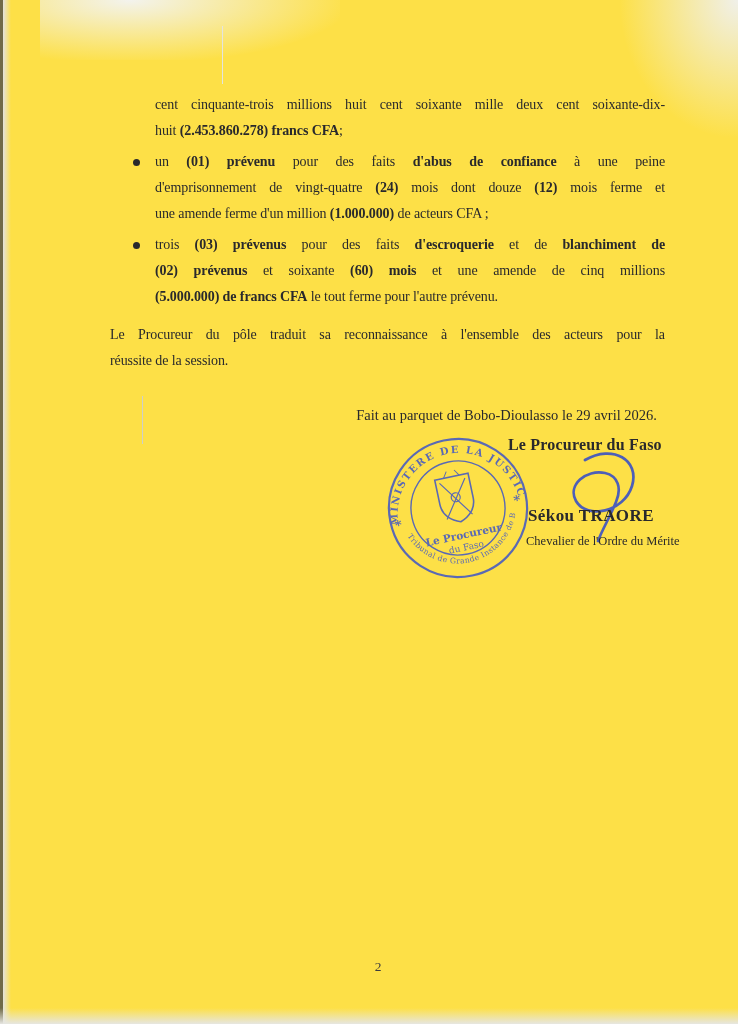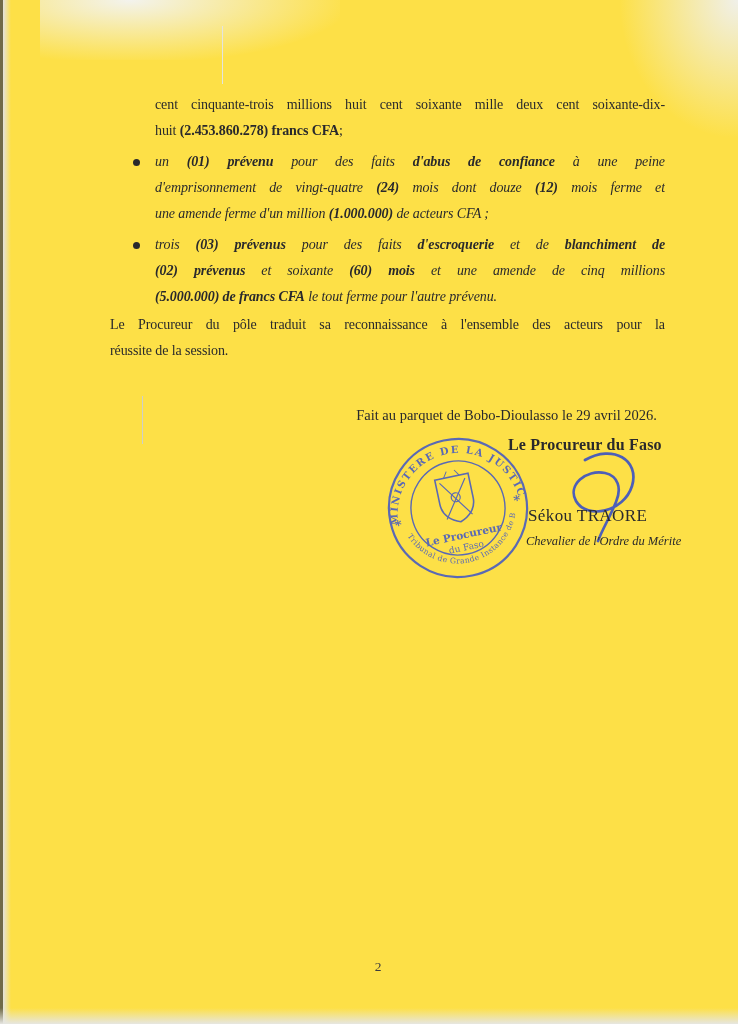--- a/index.html
+++ b/index.html
@@ -18,39 +18,39 @@
   .smudge-tr{position:absolute;right:0;top:0;width:120px;height:140px;
     background:radial-gradient(ellipse at 100% 0%,#f0f0ea,rgba(255,255,255,0) 70%);}
   .smudge-top{position:absolute;left:40px;top:0;width:300px;height:60px;
     background:radial-gradient(ellipse at 30% 0%,#f3f3ee,rgba(255,255,255,0) 75%);}
   .fold-1{position:absolute;left:142px;top:396px;width:1px;height:48px;background:#cfcfc8;}
   .fold-2{position:absolute;left:222px;top:26px;width:1px;height:58px;background:#e4e4de;}
   
   .textcol{position:absolute;left:110px;top:92px;width:555px;font-size:14px;letter-spacing:-0.1px;}
   .para{position:relative;}
   .para.indent{margin-left:45px;width:510px;}
-  .para.flush{margin-left:0;width:555px;margin-top:2px;}
-  .para.has-bullet{margin-top:5px;font-style:italic;}
+  .para.flush{margin-left:0;width:555px;margin-top:12px;}
+  .para.has-bullet{margin-top:5px;}
   .dot{position:absolute;left:-22px;top:10px;width:7px;height:7px;border-radius:50%;
     background:var(--ink,#29292c);}
   .line{height:26px;line-height:26px;text-align:justify;text-align-last:left;
     overflow:hidden;white-space:normal;}
   .line.j{text-align-last:justify;}
   .line .b{font-weight:700;}
   
   .date-line{position:absolute;top:407px;left:102px;width:555px;text-align:right;
     font-size:14.5px;}
   .sig-title{position:absolute;left:508px;top:436px;font-size:16px;font-weight:700;
     letter-spacing:.2px;}
   .signature-svg{position:absolute;left:543px;top:444px;width:110px;height:100px;}
   .sig-stroke{stroke:var(--sig,#3e54c2);fill:none;stroke-width:2.7;
     stroke-linecap:round;opacity:.92;}
-  .sig-name{position:absolute;left:528px;top:506px;font-size:17px;font-weight:400;
+  .sig-name{position:absolute;left:528px;top:506px;font-size:17px;font-weight:700;
     letter-spacing:.4px;}
-  .sig-role{position:absolute;left:526px;top:534px;font-size:12.5px;font-style:italic;}
+  .sig-role{position:absolute;left:526px;top:534px;font-size:12.5px;}
   
   .stamp{position:absolute;left:383px;top:433px;width:150px;height:150px;opacity:.88;}
   .stamp-stroke{stroke:var(--stamp,#4459c4);fill:none;}
   .stamp-fill{fill:var(--stamp,#4459c4);}
   .stamp text{font-family:"DejaVu Serif",serif;}
   
   .page-number{position:absolute;left:0;right:0;top:959px;text-align:center;
     font-size:13.5px;color:#3c3c3e;transform:translateX(9px);}
 </style>
 </head>

